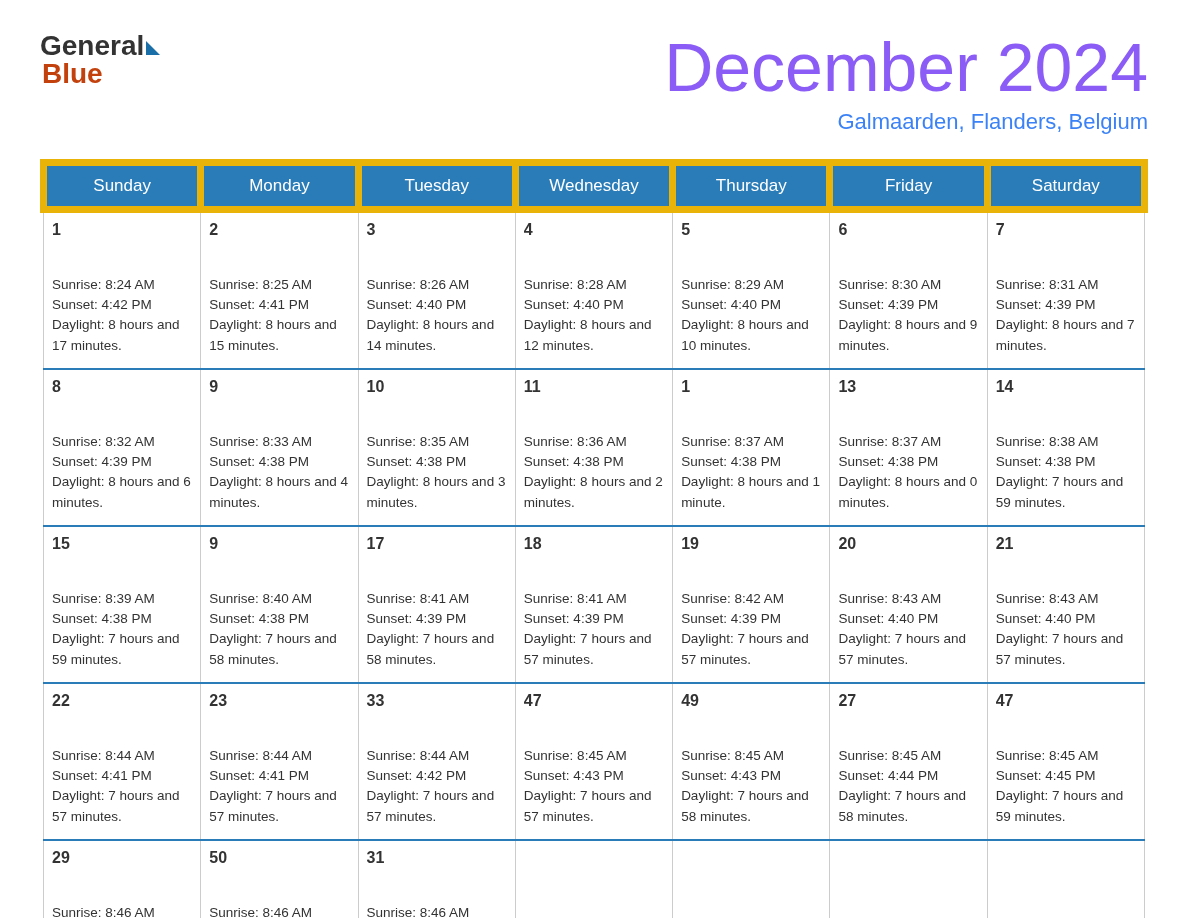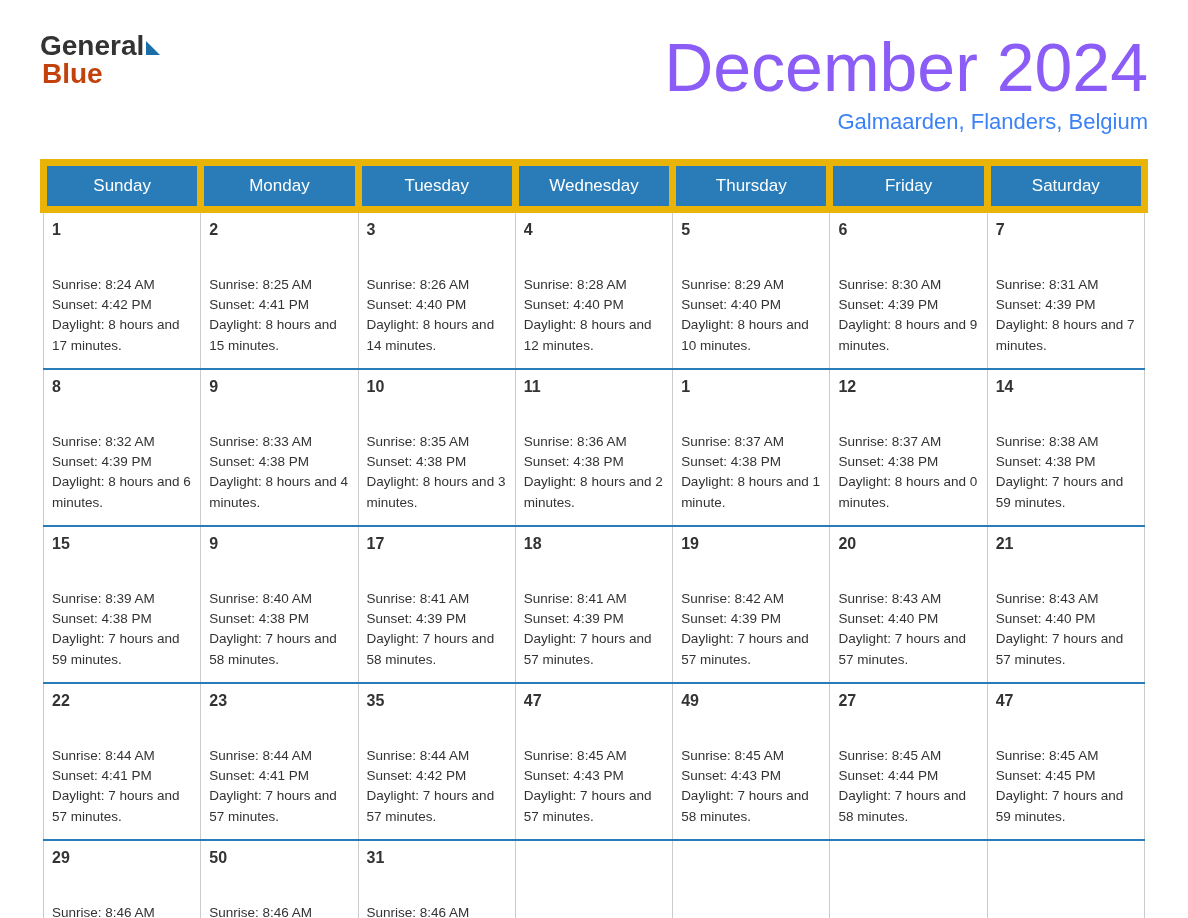--- a/index.html
+++ b/index.html
@@ -176,21 +176,21 @@
         </td>
         <td>
           <span class="day-number">11</span>
 <div class="day-info">Sunrise: 8:36 AM<br>Sunset: 4:38 PM<br>Daylight: 8 hours and 2 minutes.</div>
         </td>
         <td>
           <span class="day-number">1</span>
 <div class="day-info">Sunrise: 8:37 AM<br>Sunset: 4:38 PM<br>Daylight: 8 hours and 1 minute.</div>
         </td>
         <td>
-          <span class="day-number">12</span>
+          <span class="day-number">13</span>
 <div class="day-info">Sunrise: 8:37 AM<br>Sunset: 4:38 PM<br>Daylight: 8 hours and 0 minutes.</div>
         </td>
         <td>
           <span class="day-number">14</span>
 <div class="day-info">Sunrise: 8:38 AM<br>Sunset: 4:38 PM<br>Daylight: 7 hours and 59 minutes.</div>
         </td>
       </tr>
       <tr>
         <td>
           <span class="day-number">15</span>
@@ -224,21 +224,21 @@
       <tr>
         <td>
           <span class="day-number">22</span>
 <div class="day-info">Sunrise: 8:44 AM<br>Sunset: 4:41 PM<br>Daylight: 7 hours and 57 minutes.</div>
         </td>
         <td>
           <span class="day-number">23</span>
 <div class="day-info">Sunrise: 8:44 AM<br>Sunset: 4:41 PM<br>Daylight: 7 hours and 57 minutes.</div>
         </td>
         <td>
-          <span class="day-number">35</span>
+          <span class="day-number">33</span>
 <div class="day-info">Sunrise: 8:44 AM<br>Sunset: 4:42 PM<br>Daylight: 7 hours and 57 minutes.</div>
         </td>
         <td>
           <span class="day-number">47</span>
 <div class="day-info">Sunrise: 8:45 AM<br>Sunset: 4:43 PM<br>Daylight: 7 hours and 57 minutes.</div>
         </td>
         <td>
           <span class="day-number">49</span>
 <div class="day-info">Sunrise: 8:45 AM<br>Sunset: 4:43 PM<br>Daylight: 7 hours and 58 minutes.</div>
         </td>

